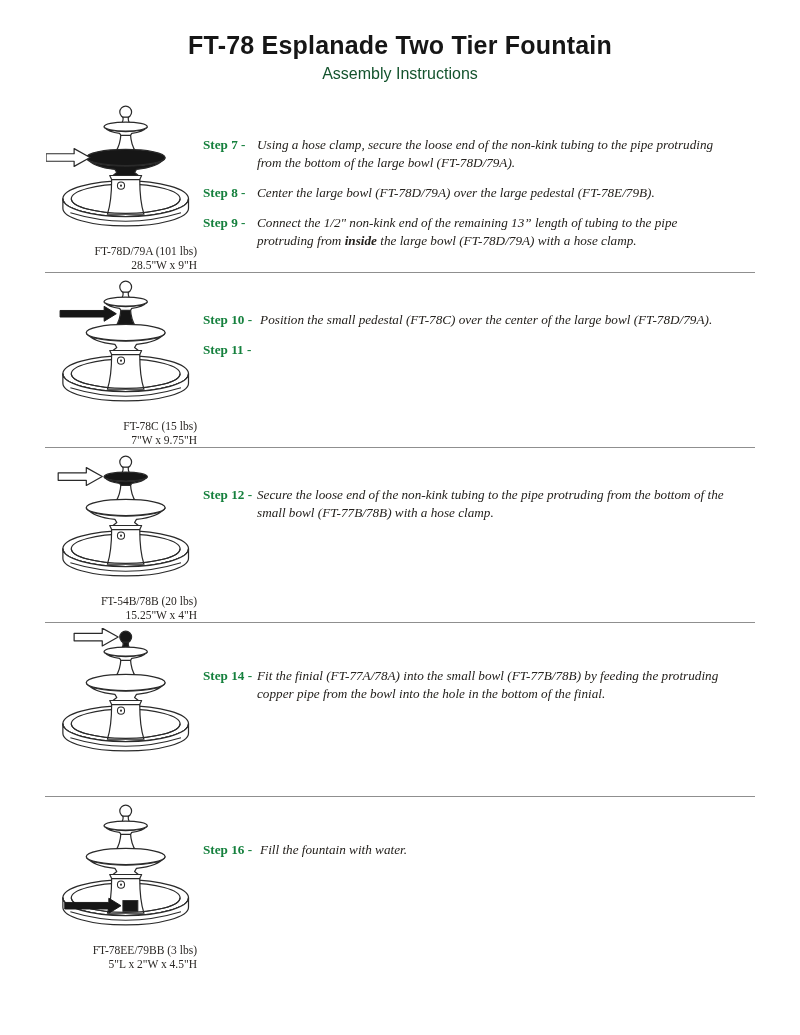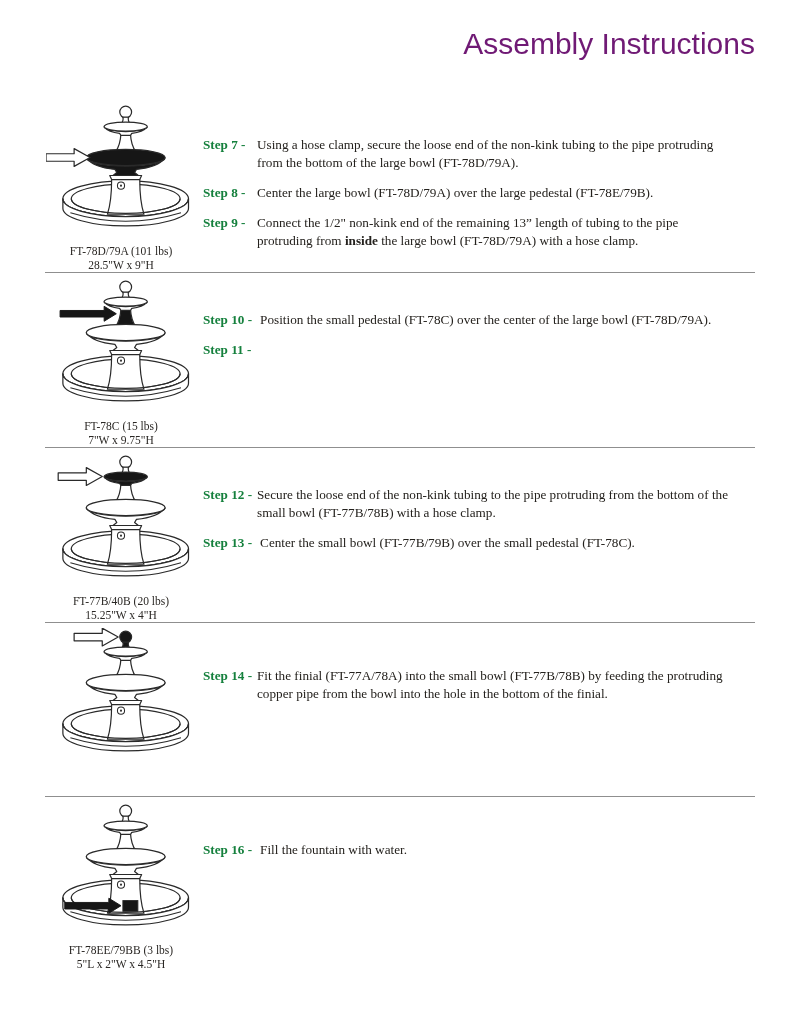--- a/index.html
+++ b/index.html
@@ -9,43 +9,44 @@
     -webkit-font-smoothing:antialiased;overflow:hidden;
   }
   .page{padding:0 45px;}
   .header{text-align:center;padding-top:30px;height:68px;}
   .title{
     font-family:"Liberation Sans", sans-serif;font-weight:bold;
     font-size:25px;line-height:30px;color:#161616;letter-spacing:0.2px;
   }
   .subtitle{
     font-family:"Liberation Sans", sans-serif;font-weight:400;
-    font-size:30px;line-height:28px;color:#701a75;text-align:right;
+    font-size:16px;line-height:28px;color:#14532d;
   }
   .section{
     display:flex;min-height:174px;border-bottom:1.5px solid #8f8f8f;
     box-sizing:border-box;
   }
   .section:last-child{border-bottom:none;}
-  .figure-col{width:152px;flex-shrink:0;padding-top:5px;text-align:center;}
+  .figure-col{width:152px;flex-shrink:0;padding-top:5px;text-align:right;}
   .figure-col svg{display:block;margin:0 auto;}
   .caption{font-size:11.5px;line-height:14px;margin-top:2px;color:#2a2724;white-space:nowrap;}
   .steps-col{flex:1;padding:38px 26px 0 6px;}
   .section:nth-child(4) .steps-col,
   .section:nth-child(5) .steps-col{padding-top:44px;}
   .step{display:flex;margin-bottom:12px;font-size:13.2px;line-height:18px;}
   .step-label{font-weight:bold;white-space:nowrap;min-width:46px;margin-right:8px;color:#15803d;}
-  .step-text{color:#24211d;}
+  .step-text{color:#24211d;font-style:italic;}
   .step-text b{font-weight:bold;}
 </style>
 </head>
 <body>
 
 <div class="page">
   <div class="header">
+    <div class="title">FT-78 Esplanade Two Tier Fountain</div>
     <div class="subtitle">Assembly Instructions</div>
   </div>
   <div id="sections">
       <div class="section">
         <div class="figure-col">
           <svg viewBox="0 0 160 148" width="150" height="139" xmlns="http://www.w3.org/2000/svg">
             <g fill="#ffffff" stroke="#2a2a2a" stroke-width="1.3" stroke-linejoin="round">
               <circle cx="85" cy="9.5" r="6.3"></circle>
               <path d="M82,15 C83,18 82,20 79.5,23.5 L90.5,23.5 C88,20 87,18 88,15 Z"></path>
             </g>
@@ -173,32 +174,28 @@
             <circle cx="80" cy="88" r="1.1" fill="#2a2a2a"></circle>
             <g fill="none" stroke="#2a2a2a" stroke-width="1.3" stroke-linejoin="round">
               <path d="M18,102 A67,19 0 0 0 152,102"></path>
               <path d="M27,102 A58,15.5 0 0 0 143,102"></path>
             </g>
             <path d="M18,102 A67,19 0 0 0 152,102 L152,112 A67,19 0 0 1 18,112 Z" fill="#ffffff" stroke="#2a2a2a" stroke-width="1.3" stroke-linejoin="round"></path>
             <path d="M26,117 Q85,135 144,117" fill="none" stroke="#2a2a2a" stroke-width="1.1"></path>
             <polygon points="60,25 43,15.5 43,21 13,21 13,29 43,29 43,34.5" fill="#ffffff" stroke="#2a2a2a" stroke-width="1.3" stroke-linejoin="round"></polygon>
           </svg>
           <div class="caption">
-            <div>FT-77B/40B (20 lbs)</div>
+            <div>FT-54B/78B (20 lbs)</div>
             <div>15.25"W x 4"H</div>
           </div>
         </div>
         <div class="steps-col">
           <div class="step">
             <span class="step-label">Step 12 -</span>
             <span class="step-text"><span>Secure the loose end of the non-kink tubing to the pipe protruding from the bottom of the small bowl (FT-77B/78B) with a hose clamp.</span></span>
-          </div>
-          <div class="step">
-            <span class="step-label">Step 13 -</span>
-            <span class="step-text"><span>Center the small bowl (FT-77B/79B) over the small pedestal (FT-78C).</span></span>
           </div>
         </div>
       </div>
       <div class="section">
         <div class="figure-col">
           <svg viewBox="0 0 160 148" width="150" height="139" xmlns="http://www.w3.org/2000/svg">
             <g fill="#161616" stroke="#2a2a2a" stroke-width="1.3" stroke-linejoin="round">
               <circle cx="85" cy="9.5" r="6.3"></circle>
               <path d="M82,15 C83,18 82,20 79.5,23.5 L90.5,23.5 C88,20 87,18 88,15 Z"></path>
             </g>

